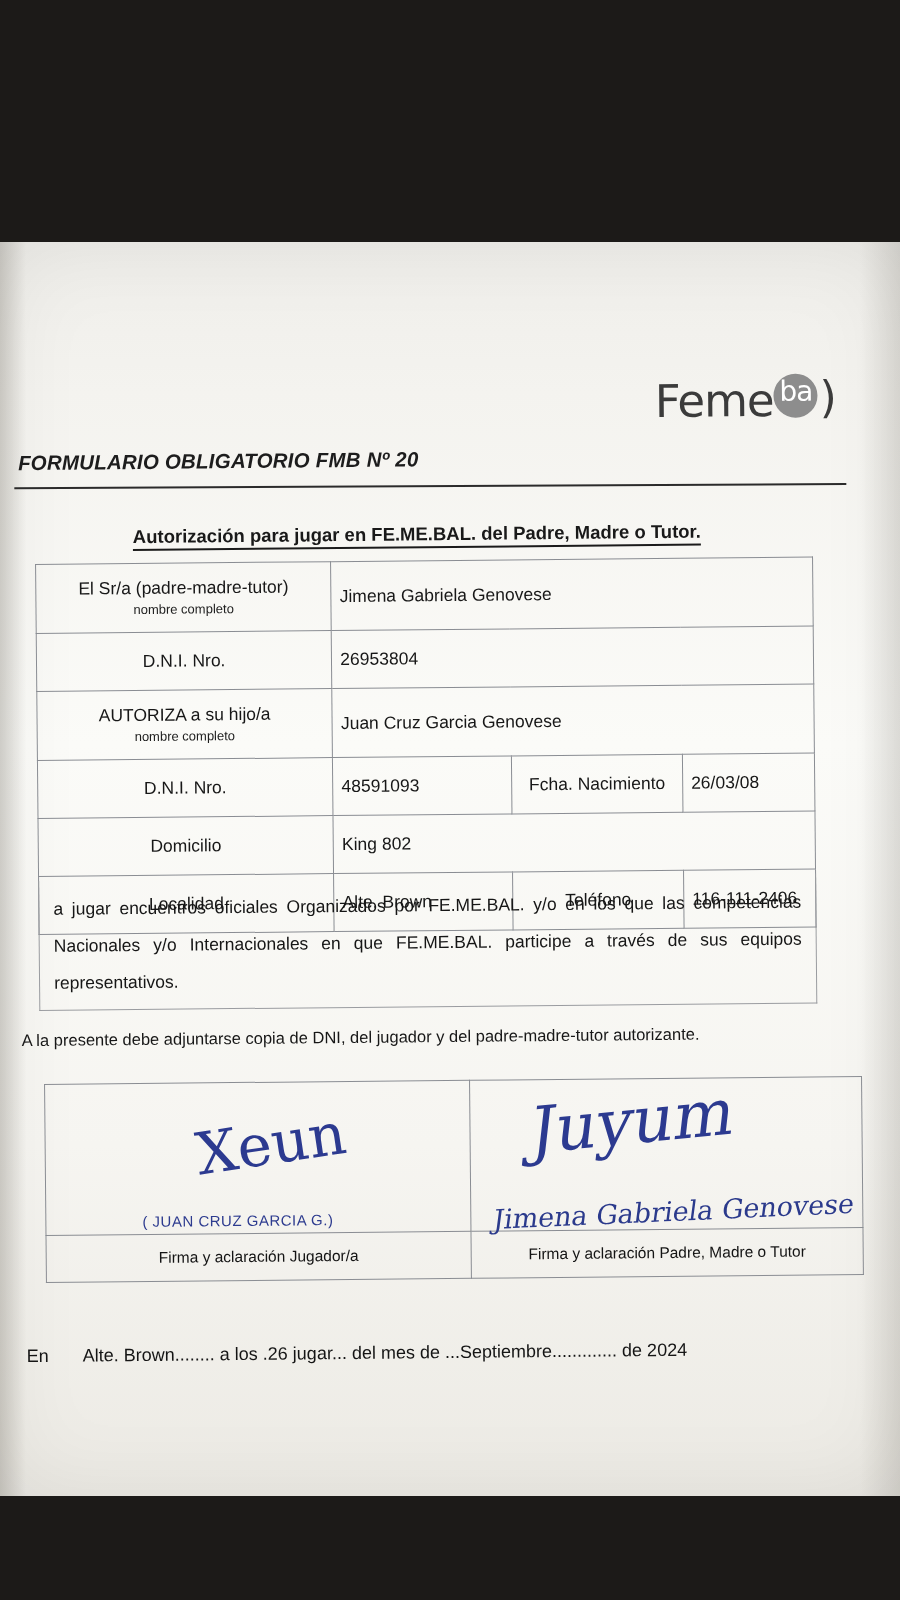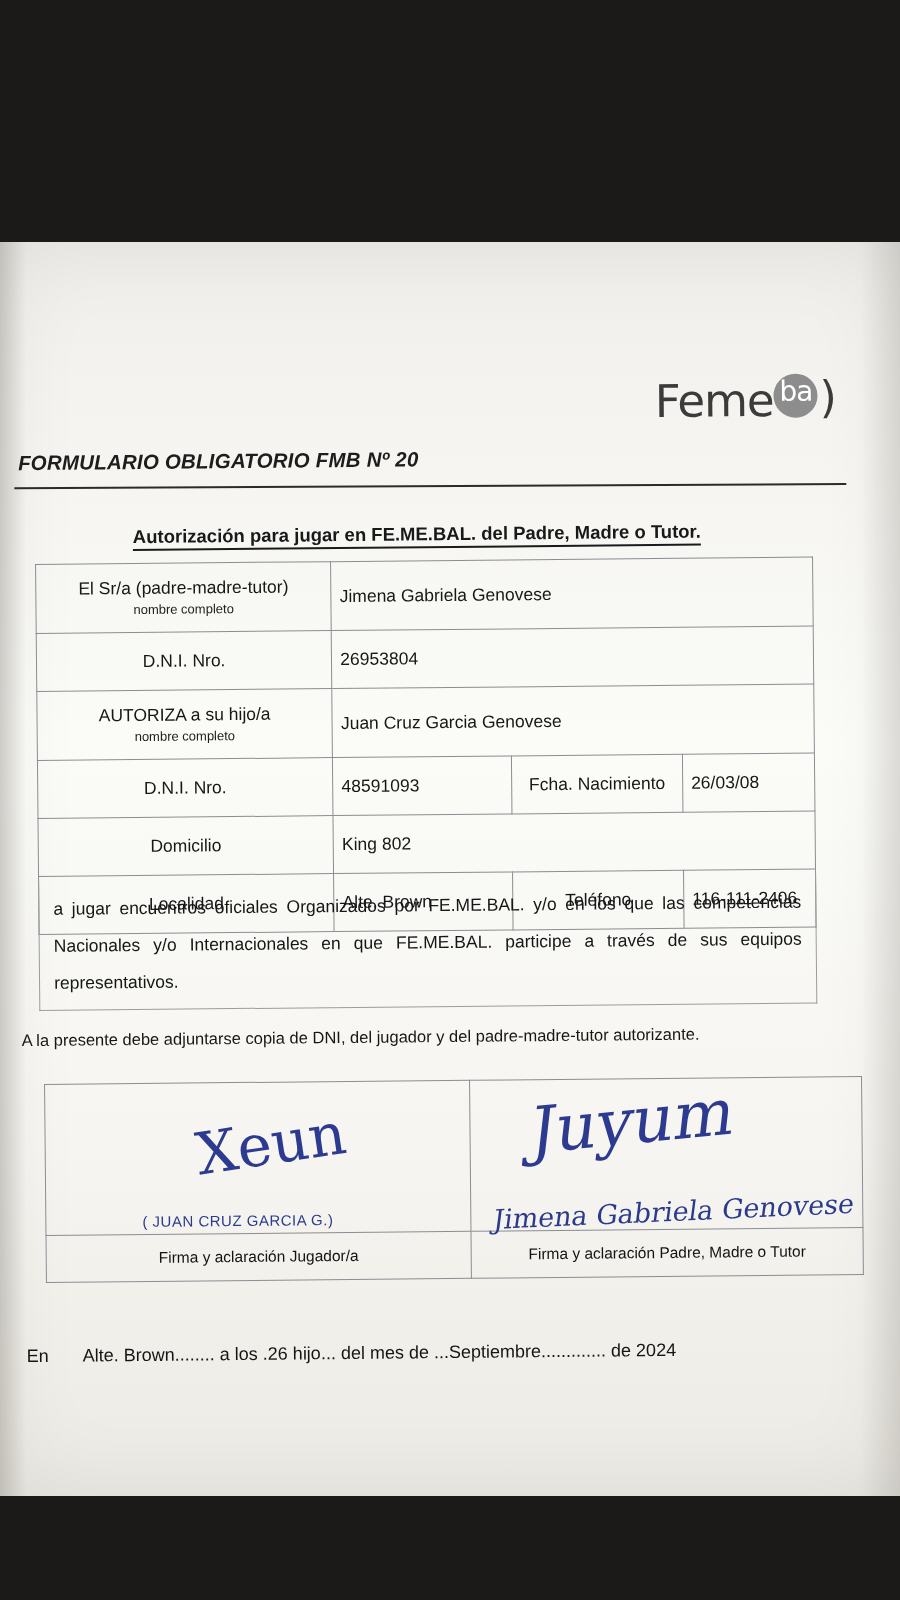--- a/index.html
+++ b/index.html
@@ -326,21 +326,21 @@
         <tr>
           <td class="sig-cap">Firma y aclaración Jugador/a</td>
           <td class="sig-cap">Firma y aclaración Padre, Madre o Tutor</td>
         </tr>
       </tbody>
     </table>
 
     <div class="footer-line">
       <span>En</span><span class="gap"></span><span>Alte. Brown........</span>
       <span>a los</span>
-      <span>.26 hijo...</span>
+      <span>.26 jugar...</span>
       <span>del mes de</span>
       <span>...Septiembre.............</span>
       <span>de</span>
       <span>2024</span>
     </div>
 
   </div>
 </div>
 
 </body></html>

